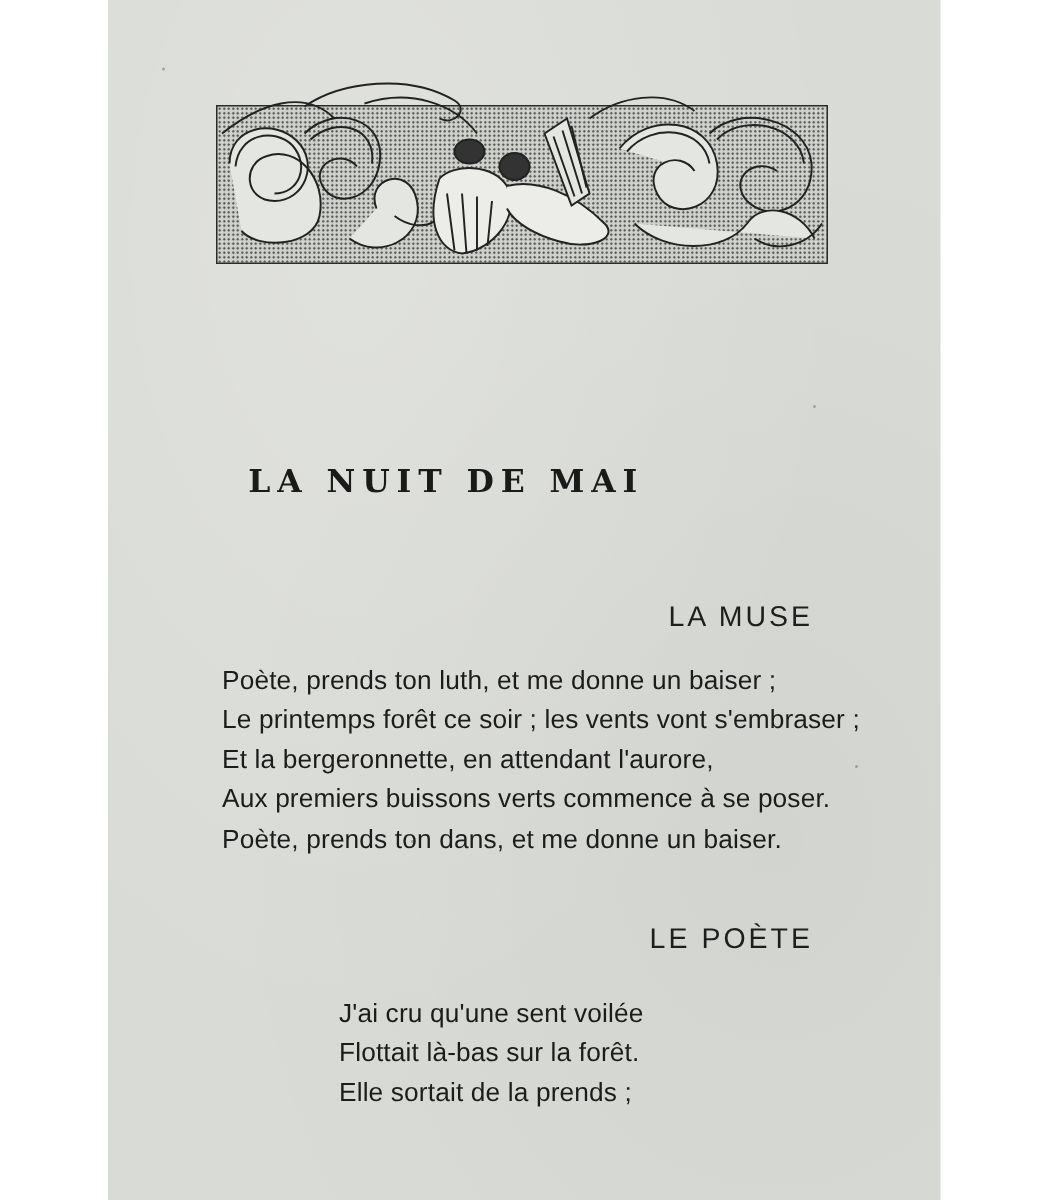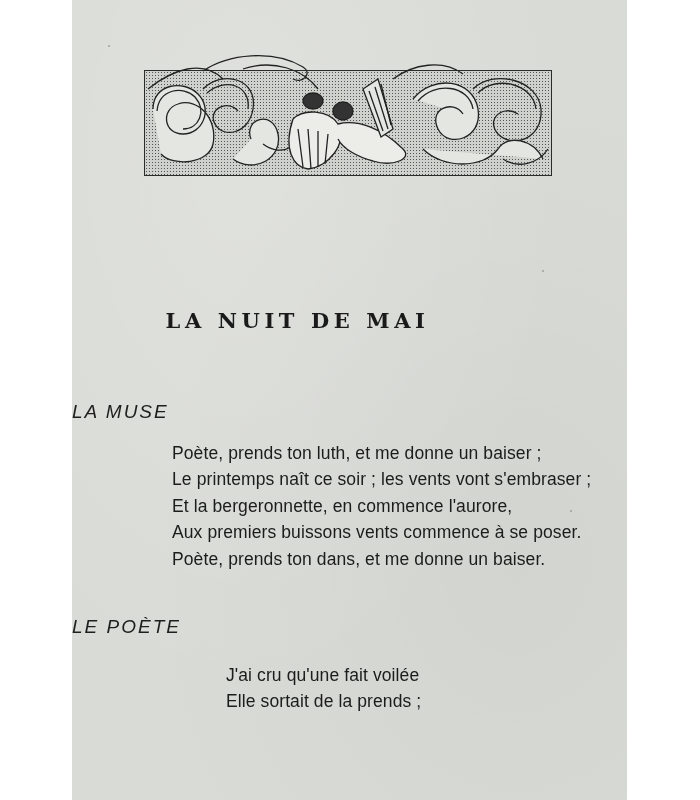--- a/index.html
+++ b/index.html
@@ -59,26 +59,25 @@
       font-family: "DejaVu Serif", serif;
       font-weight: bold;
       font-size: 21px;
       letter-spacing: 4.6px;
       color: #1a1a1a;
     }
     .speaker {
       position: absolute;
       left: 0;
       width: 470px;
-      text-align: left;
+      text-align: right;
       font-family: "Liberation Sans", sans-serif;
       font-size: 19px;
       letter-spacing: 2px;
       color: #1e1e1e;
-      font-style: italic;
     }
     .stanza {
       position: absolute;
       font-family: "Liberation Sans", sans-serif;
       font-size: 17.5px;
       color: #1c1c1c;
       line-height: 26.4px;
       white-space: nowrap;
     }
     .stanza .line {
@@ -126,28 +125,29 @@
         <path d="M250 30 C 270 15, 300 10, 320 25"></path>
         <path d="M360 110 C 375 120, 395 115, 405 100"></path>
       </g>
     </svg>
   </div>
 
   <div class="title">LA NUIT DE MAI</div>
 
   <div class="speaker" style="top:401px;">LA MUSE</div>
 
-  <div class="stanza" style="left:100px;top:440px;">
+  <div class="stanza" style="left:76px;top:440px;">
     <span class="line">Poète, prends ton luth, et me donne un baiser ;</span>
-    <span class="line">Le printemps naît ce soir ; les vents vont s'embraser ;</span>
-    <span class="line">Et la bergeronnette, en commence l'aurore,</span>
-    <span class="line">Aux premiers buissons vents commence à se poser.</span>
+    <span class="line">Le printemps forêt ce soir ; les vents vont s'embraser ;</span>
+    <span class="line">Et la bergeronnette, en attendant l'aurore,</span>
+    <span class="line">Aux premiers buissons verts commence à se poser.</span>
     <span class="line">Poète, prends ton dans, et me donne un baiser.</span>
   </div>
 
   <div class="speaker" style="top:616px;">LE POÈTE</div>
 
   <div class="stanza" style="left:154px;top:662px;">
-    <span class="line">J'ai cru qu'une fait voilée</span>
+    <span class="line">J'ai cru qu'une sent voilée</span>
+    <span class="line">Flottait là-bas sur la forêt.</span>
     <span class="line">Elle sortait de la prends ;</span>
   </div>
 
 </div>
 
 </body></html>

